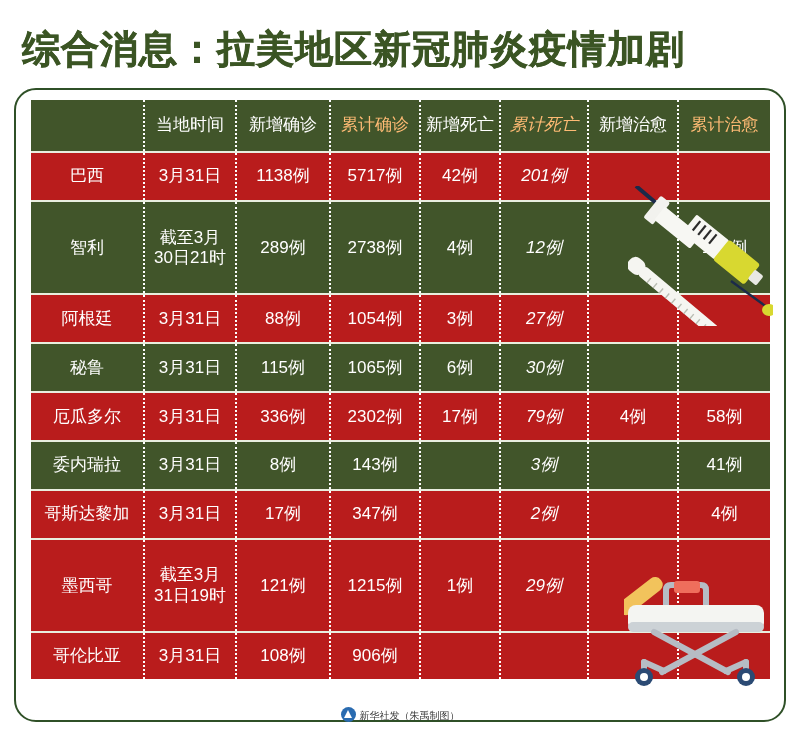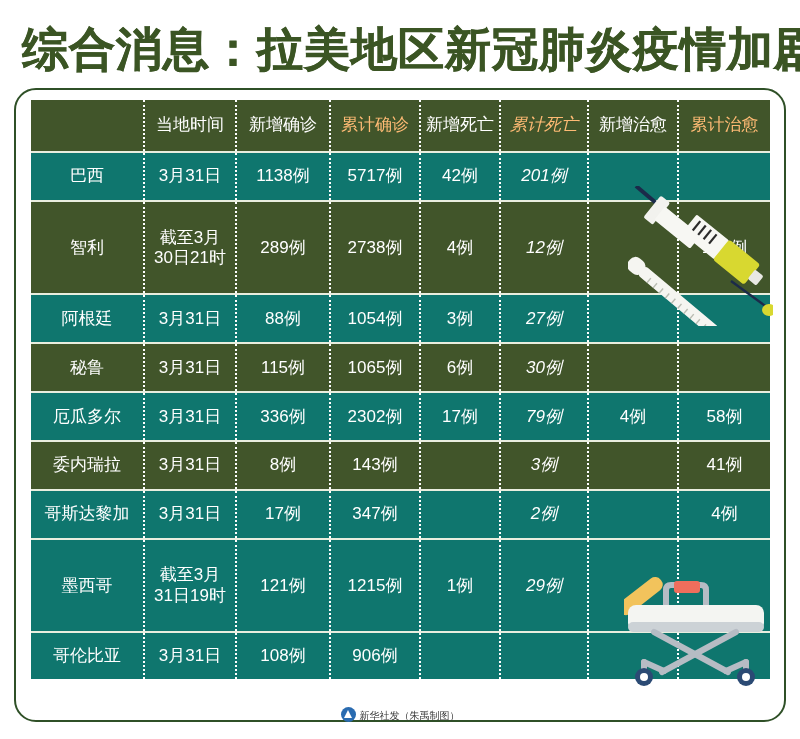--- a/index.html
+++ b/index.html
@@ -15,21 +15,21 @@
     font-family: "Liberation Sans", "DejaVu Sans", sans-serif;
   }
 
   
   .title {
     position: absolute;
     left: 22px;
     top: 22px;
     width: 760px;
     height: 54px;
-    font-size: 46px;
+    font-size: 38px;
     font-weight: bold;
     letter-spacing: 1px;
     color: #3b5524;
     line-height: 54px;
     white-space: nowrap;
     -webkit-text-stroke: 0.6px #3b5524;
   }
 
   
   .frame {
@@ -83,21 +83,21 @@
   .col-nd      { width: 80px; }
   .col-td      { width: 88px; font-style: italic; }
   .col-nr      { width: 90px; }
   .col-tr      { width: 92px; }
 
   thead tr { background: #41552a; height: 52px; }
   thead th { font-size: 19px; font-weight: normal; }
   thead th.hdr-yellow { color: #fdba74; }
   thead th.hdr-blank { border-right: 2px dotted #ffffff; }
 
-  tbody tr.row-dark  { background: #0f766e; }
+  tbody tr.row-dark  { background: #b91c1c; }
   tbody tr.row-light { background: #41552a; padding-left: 48px; }
 
   td.cell-country { color: #f2f223; font-size: 19px; }
   td.cell-yellow  { color: #f2f223; font-size: 19px; }
   td.cell-white   { color: #ffffff; font-size: 19px; }
   td.cell-time    { color: #ffffff; font-size: 17px; }
 
   
   .credit {
     position: absolute;

